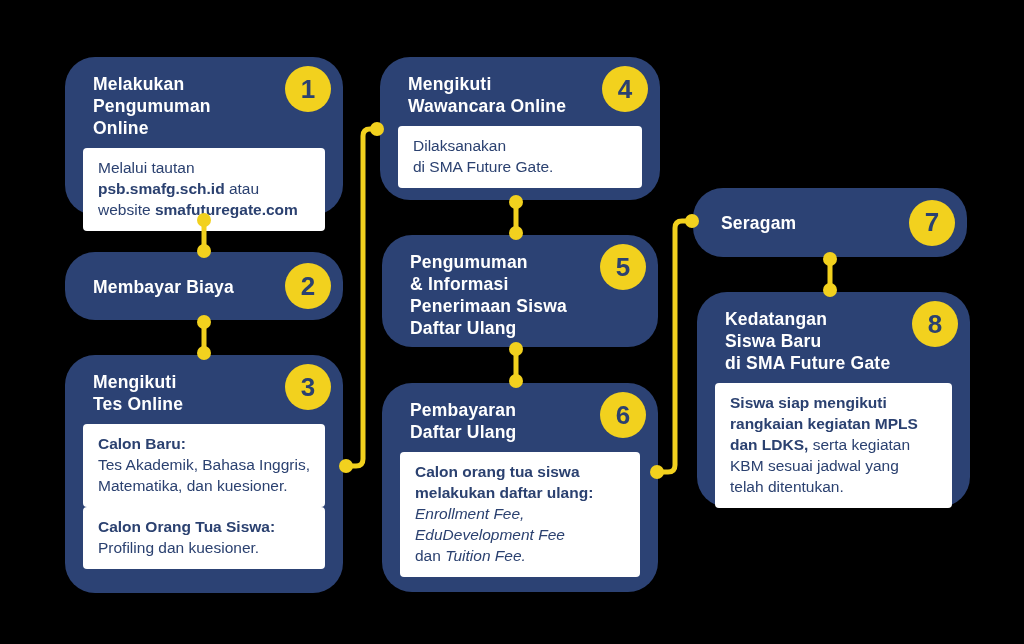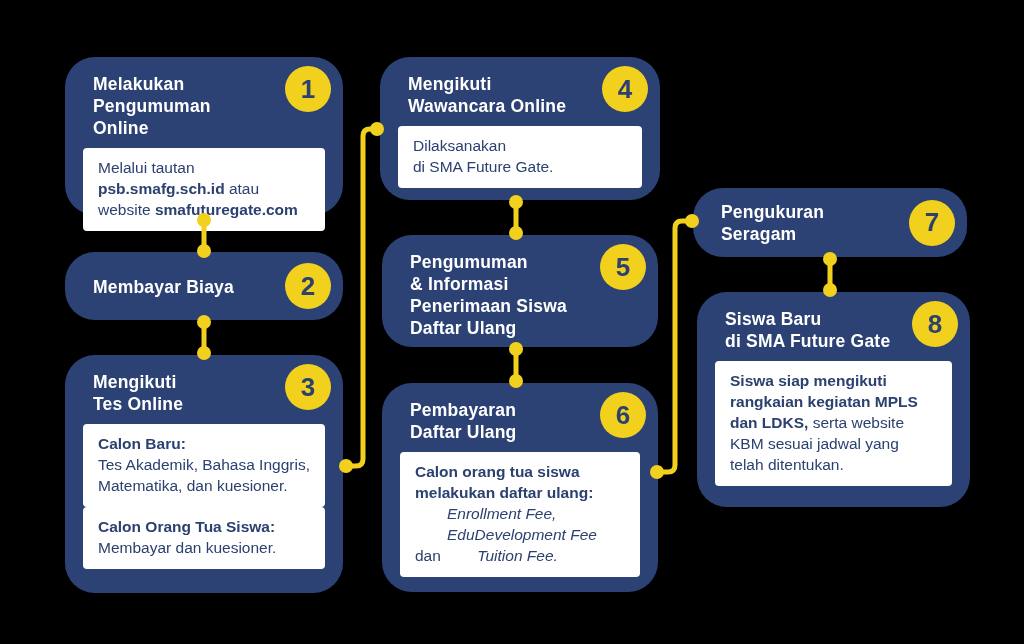--- a/index.html
+++ b/index.html
@@ -51,21 +51,21 @@
     color: var(--card_text, #2b4170);
     border-radius: 4px;
     margin-top: 9px;
     padding: 9px 12px 11px 15px;
     font-size: 15.5px;
     line-height: 21px;
   }
   .card + .card { margin-top: 0; }
   .cl { white-space: pre-wrap; }
   .seg.b { font-weight: 700; }
-  .seg.i { font-style: italic; margin-left: 32px; }
+  .seg.i { font-style: italic; }
   .conn {
     position: absolute; left: 0; top: 0;
     z-index: 5;
     pointer-events: none;
   }
   .conn path { fill: none; stroke: var(--connector, #f2d11e); stroke-width: 5; }
   .conn circle { fill: var(--connector, #f2d11e); }
   
   .s1 { left: 65px;  top: 57px;  width: 278px; height: 158px; }
   .s2 { left: 65px;  top: 252px; width: 278px; height: 68px;  }
@@ -145,21 +145,21 @@
       <div>Mengikuti</div>
       <div>Tes Online</div>
     </div>
     <div class="card">
       <div class="cl"><span class="seg b">Calon Baru:</span></div>
       <div class="cl"><span class="seg">Tes Akademik, Bahasa Inggris,</span></div>
       <div class="cl"><span class="seg">Matematika, dan kuesioner.</span></div>
     </div>
     <div class="card">
       <div class="cl"><span class="seg b">Calon Orang Tua Siswa:</span></div>
-      <div class="cl"><span class="seg">Membayar dan kuesioner.</span></div>
+      <div class="cl"><span class="seg">Profiling dan kuesioner.</span></div>
     </div>
   </div>
 
   <div class="step s4">
     <div class="badge">4</div>
     <div class="step-title">
       <div>Mengikuti</div>
       <div>Wawancara Online</div>
     </div>
     <div class="card">
@@ -189,33 +189,33 @@
       <div class="cl"><span class="seg b">melakukan daftar ulang:</span></div>
       <div class="cl"><span class="seg i">Enrollment Fee,</span></div>
       <div class="cl"><span class="seg i">EduDevelopment Fee</span></div>
       <div class="cl"><span class="seg">dan </span><span class="seg i">Tuition Fee.</span></div>
     </div>
   </div>
 
   <div class="step s7 center-v">
     <div class="badge">7</div>
     <div class="step-title">
-      <div>Pengukuran</div>
       <div>Seragam</div>
     </div>
   </div>
 
   <div class="step s8">
     <div class="badge">8</div>
     <div class="step-title">
+      <div>Kedatangan</div>
       <div>Siswa Baru</div>
       <div>di SMA Future Gate</div>
     </div>
     <div class="card">
       <div class="cl"><span class="seg b">Siswa siap mengikuti</span></div>
       <div class="cl"><span class="seg b">rangkaian kegiatan MPLS</span></div>
-      <div class="cl"><span class="seg b">dan LDKS,</span><span class="seg"> serta website</span></div>
+      <div class="cl"><span class="seg b">dan LDKS,</span><span class="seg"> serta kegiatan</span></div>
       <div class="cl"><span class="seg">KBM sesuai jadwal yang</span></div>
       <div class="cl"><span class="seg">telah ditentukan.</span></div>
     </div>
   </div>
 
 </div>
 
 </body></html>

